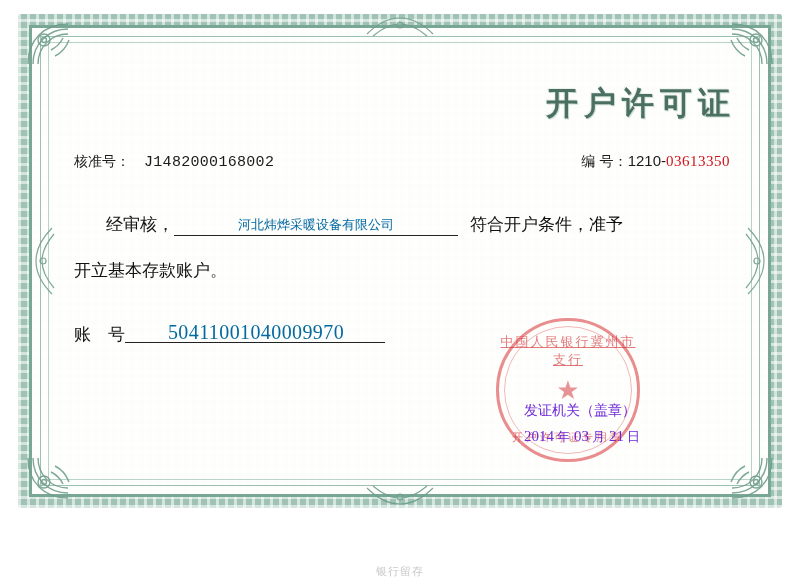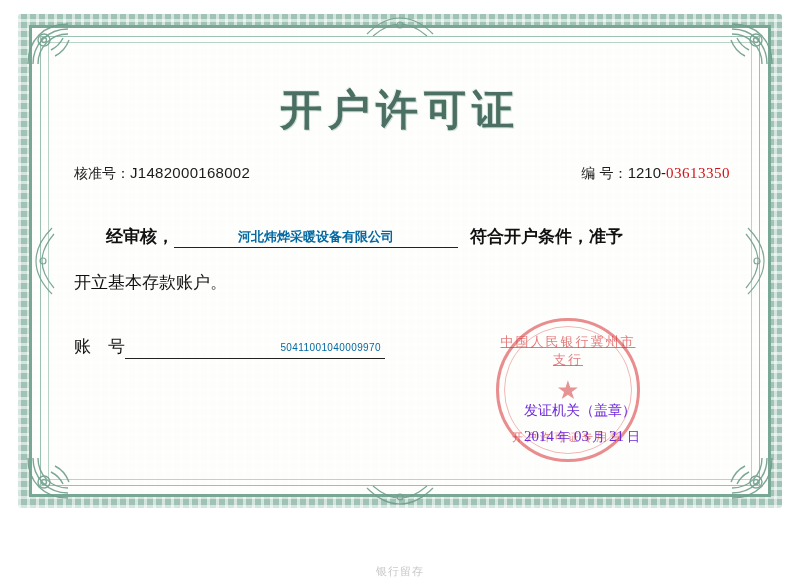--- a/index.html
+++ b/index.html
@@ -88,23 +88,23 @@
   
   .content {
     position: absolute;
     left: 46px;
     top: 40px;
     right: 46px;
     bottom: 40px;
   }
 
   .title {
-    text-align: center;
+    text-align: right;
     font-family: "DejaVu Serif", serif;
-    font-size: 42px;
+    font-size: 32px;
     font-weight: bold;
     letter-spacing: 6px;
     color: #4b6f62;
     margin-top: 28px;
     text-shadow: 1px 1px 0 #cfe0d8, -1px -1px 0 #e9f1ed;
   }
 
   .row-numbers {
     display: flex;
     justify-content: space-between;
@@ -112,23 +112,24 @@
     margin-top: 26px;
     font-size: 14px;
     color: #1b1b1b;
     padding: 0 6px 0 10px;
   }
   .approval {
     font-family: "DejaVu Sans", sans-serif;
     white-space: nowrap;
   }
   .approval .val {
-    font-family: Liberation Sans, sans-serif;
+    font-family: Liberation Mono, monospace;
     font-size: 15px;
     letter-spacing: 0.3px;
+    margin-left: 14px;
   }
   .serial { white-space: nowrap; }
   .serial .prefix { font-family: Liberation Sans, sans-serif; font-size: 15px; }
   .serial .red {
     color: #d1121a;
     font-family: "Liberation Serif", serif;
     font-size: 15px;
     letter-spacing: 0.5px;
   }
 
@@ -137,38 +138,38 @@
     font-size: 17px;
     color: #111;
     line-height: 46px;
   }
   .line {
     display: flex;
     align-items: baseline;
     white-space: nowrap;
     padding-left: 10px;
   }
-  .line.indent { padding-left: 42px; font-weight: bold; }
+  .line.indent { padding-left: 42px; }
 
   .lbl { font-size: 17px; }
   .fill {
     position: relative;
     display: inline-block;
     border-bottom: 1px solid #222;
     text-align: center;
     font-size: 13px;
     line-height: 20px;
     color: #0369a1;
     padding: 0 4px;
     top: -1px;
   }
   .fill.company { width: 276px; font-size: 13px; }
   .fill.rep     { width: 148px; font-size: 14px; }
   .fill.bank    { width: 210px; font-size: 14px; text-align: left; padding-left: 6px; }
-  .fill.account { width: 250px; font-size: 10px; font-family: Liberation Sans, sans-serif; text-align: right; padding-left: 6px; letter-spacing: 0.4px; }
+  .fill.account { width: 250px; font-size: 20px; font-family: Liberation Serif, serif; text-align: center; padding-left: 6px; letter-spacing: 0.4px; }
 
   .gap { display: inline-block; width: 28px; }
   .gap-sm { display: inline-block; width: 12px; }
 
   
   .issuer {
     position: absolute;
     right: 92px;
     bottom: 18px;
     font-size: 14px;

